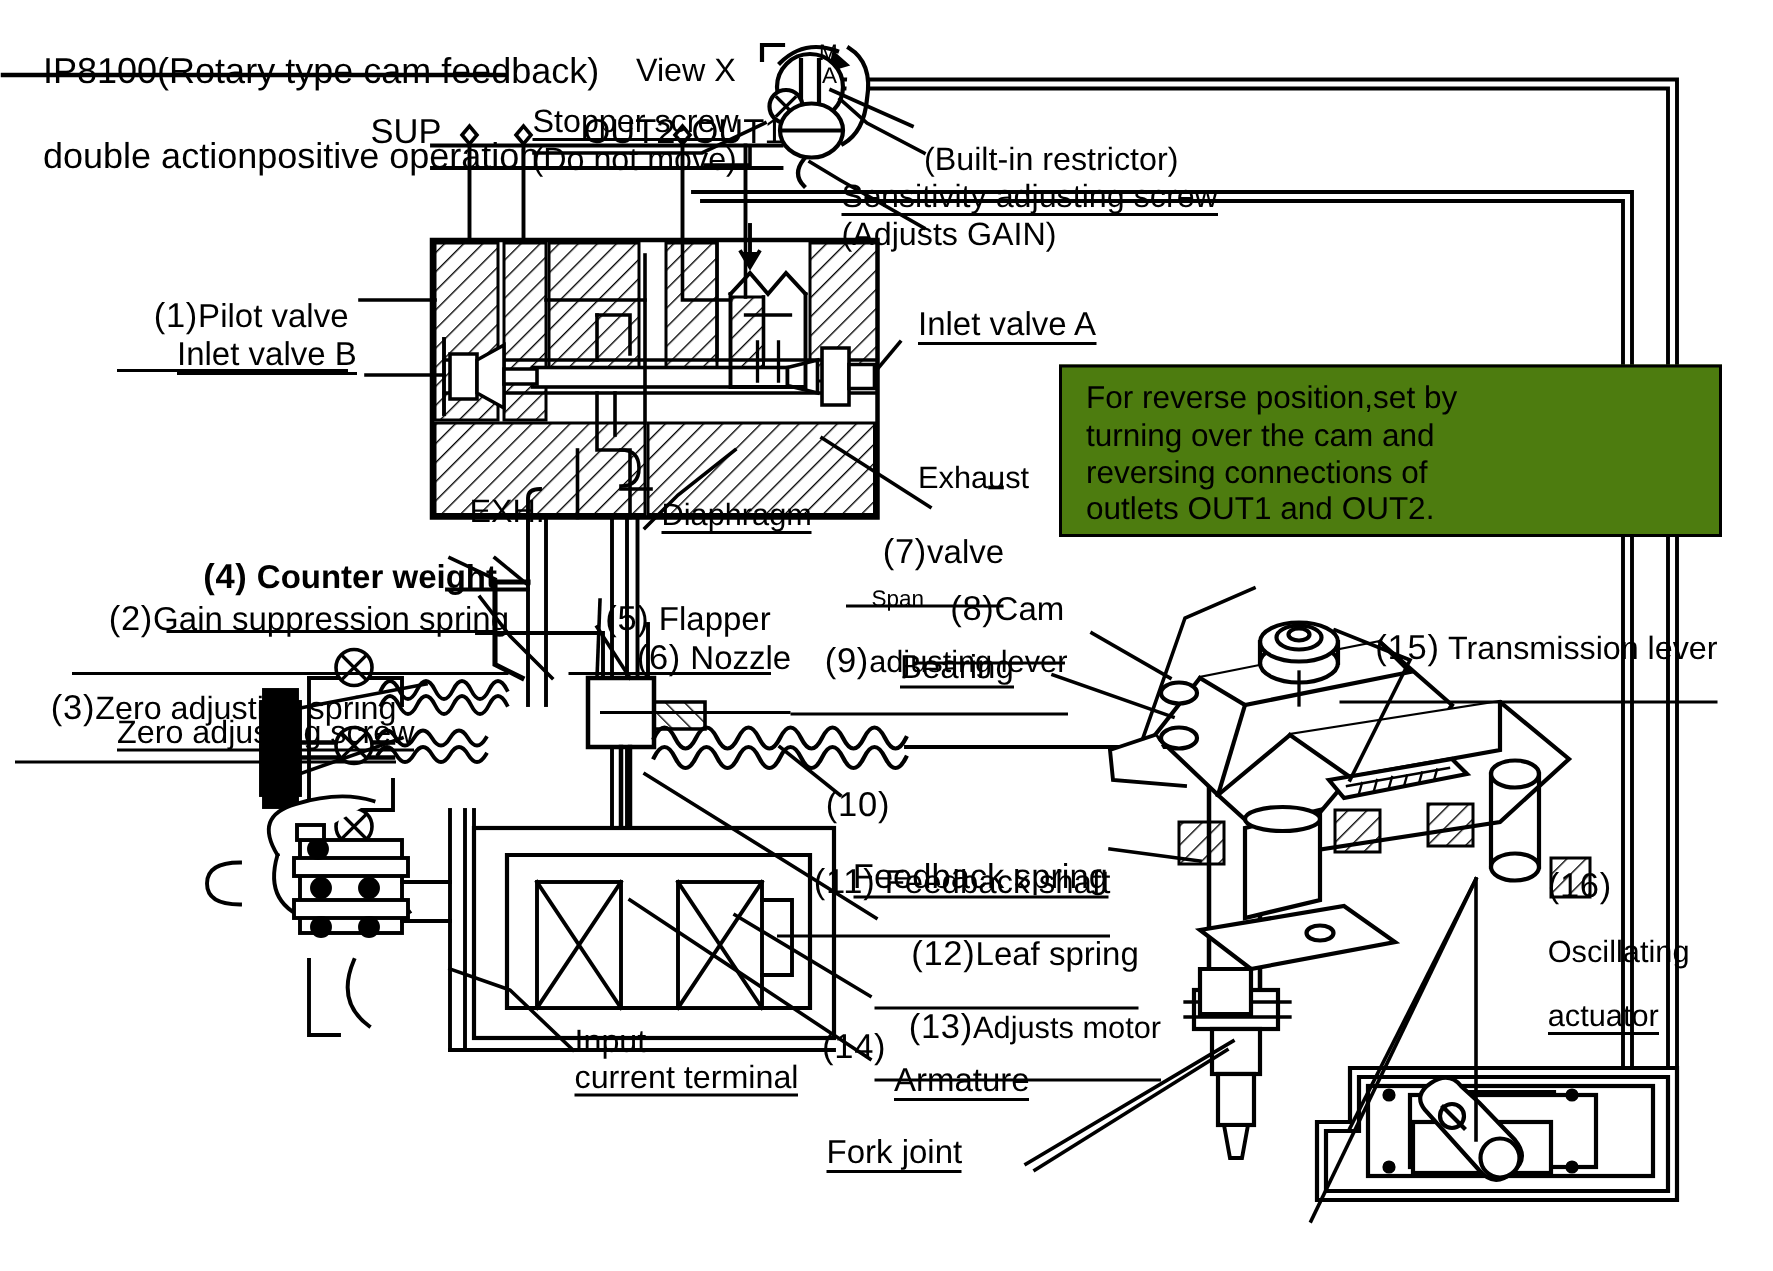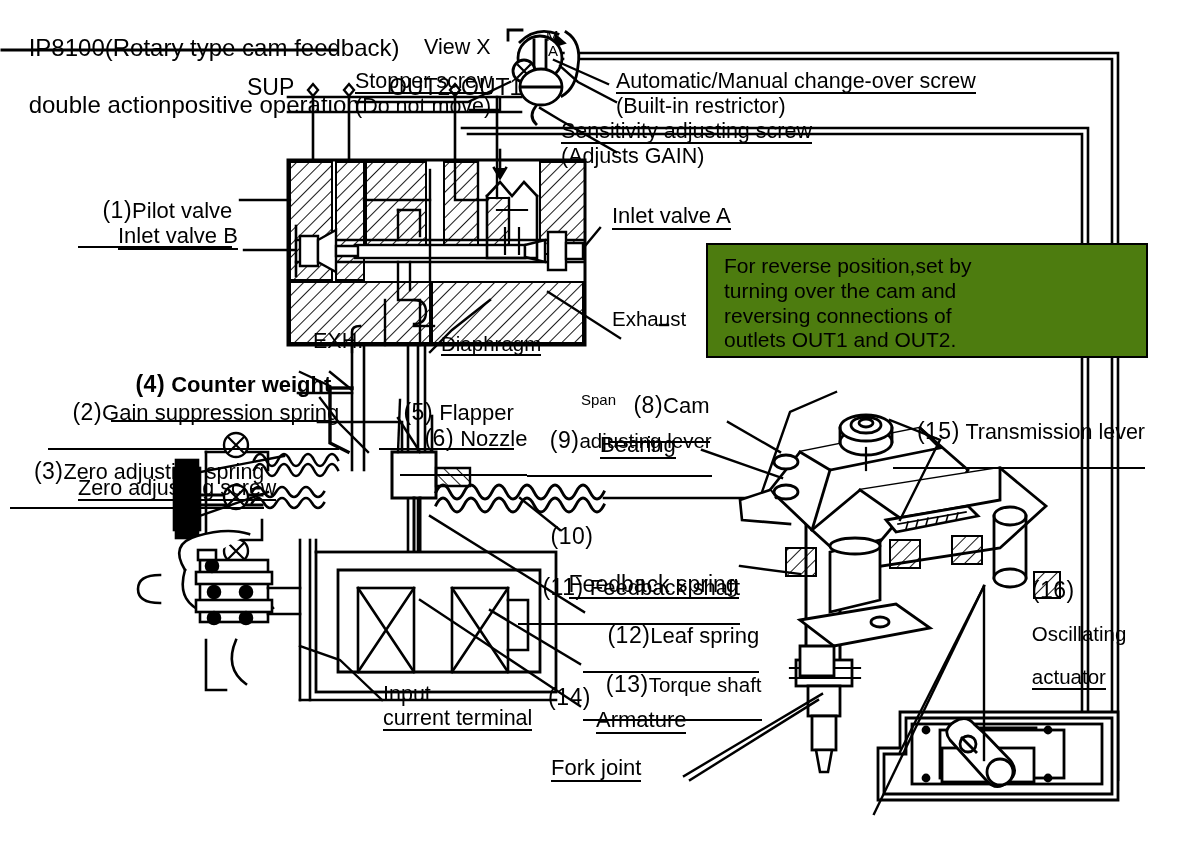--- a/index.html
+++ b/index.html
@@ -373,21 +373,20 @@
     <span>double actionpositive operation</span>
   </div>
 
   <div class="lbl t21" style="left:424px; top:36px;">View X</div>
   <div class="lbl t15" style="left:546px; top:28px;">M</div>
   <div class="lbl t15" style="left:548px; top:43px;">A</div>
 
   <div class="lbl t21 u" style="left:355px; top:70px;">Stopper screw</div>
   <div class="lbl t21" style="left:355px; top:95px;">(Do not move)</div>
 
-  <div class="lbl t21 u" style="left:616px; top:70px;">Automatic/Manual change-over screw</div>
   <div class="lbl t21" style="left:616px; top:95px;">(Built-in restrictor)</div>
 
   <div class="lbl t21 u" style="left:561px; top:120px;">Sensitivity adjusting screw</div>
   <div class="lbl t21" style="left:561px; top:145px;">(Adjusts GAIN)</div>
 
   <div class="lbl t23" style="left:247px; top:76px;">SUP</div>
   <div class="lbl t23" style="left:389px; top:76px;">OUT2</div>
   <div class="lbl t23" style="left:461px; top:76px;">OUT1</div>
   <div class="lbl t21" style="left:313px; top:330px;">EXH.</div>
 
@@ -395,20 +394,23 @@
     <span class="num">(1)</span><span>Pilot valve</span>
   </div>
 
   <div class="lbl t22 u" style="left:118px; top:225px;">Inlet valve B</div>
 
   <div class="lbl t22 u" style="left:600px; top:205px;margin-left:12px;">Inlet valve A</div>
 
   <div class="lbl t20 u" style="left:441px; top:333px;">Diaphragm</div>
 
   <div class="lbl t20" style="left:612px; top:308px;">Exhaust</div>
+  <div class="lbl t22 u" style="left:564px; top:333px;">
+    <span class="num">(7)</span><span>valve</span>
+  </div>
 
   <div class="lbl t22 u" style="left:111px; top:350px;font-weight:bold;">
     <span class="num">(4)</span> <span>Counter weight</span>
   </div>
 
   <div class="lbl t22 u" style="left:48px; top:378px;">
     <span class="num">(2)</span><span>Gain suppression spring</span>
   </div>
 
   <div class="lbl t22 u" style="left:379px; top:378px;">
@@ -447,21 +449,21 @@
 
   <div class="lbl t22 u" style="left:518px; top:553px;">
     <span class="num">(11)</span> <span>Feedback shaft</span>
   </div>
 
   <div class="lbl t22 u" style="left:583px; top:601px;">
     <span class="num">(12)</span><span>Leaf spring</span>
   </div>
 
   <div class="lbl t20 u" style="left:583px; top:652px;">
-    <span class="num">(13)</span><span>Torque shaft</span>
+    <span class="num">(13)</span><span>Adjusts motor</span>
   </div>
 
   <div class="lbl num" style="left:548px; top:686px;">(14)</div>
   <div class="lbl t22 u" style="left:596px; top:709px;">Armature</div>
 
   <div class="lbl t21" style="left:383px; top:683px;">Input</div>
   <div class="lbl t21 u" style="left:383px; top:707px;">current terminal</div>
 
   <div class="lbl t22 u" style="left:551px; top:757px;">Fork joint</div>
 

